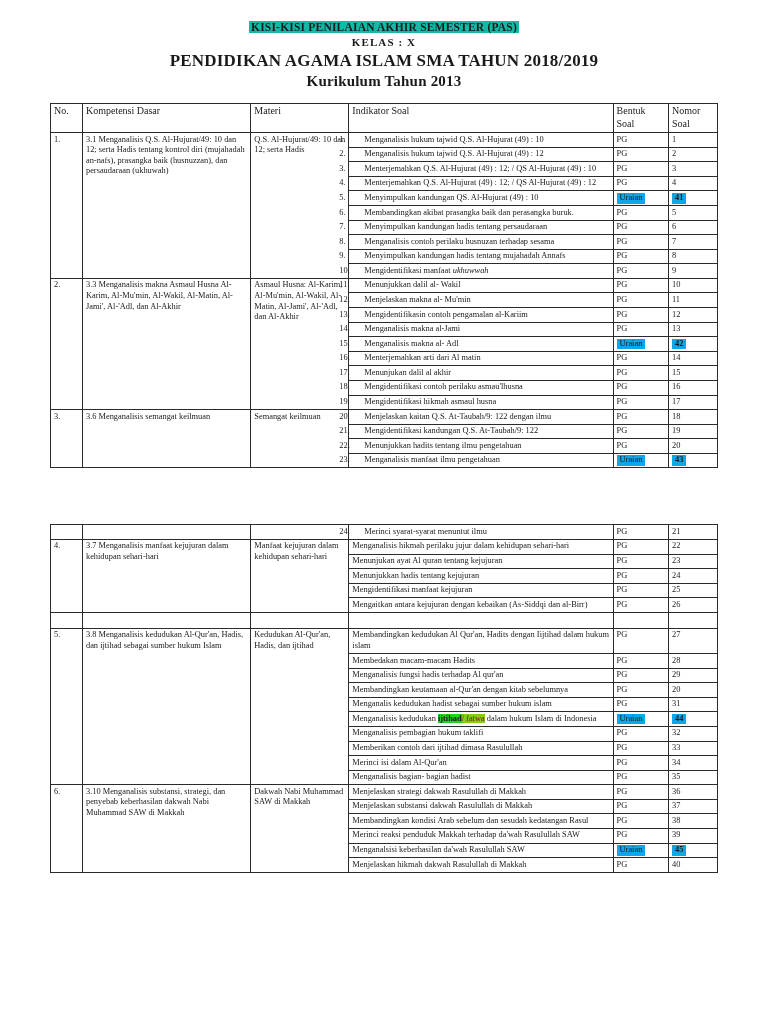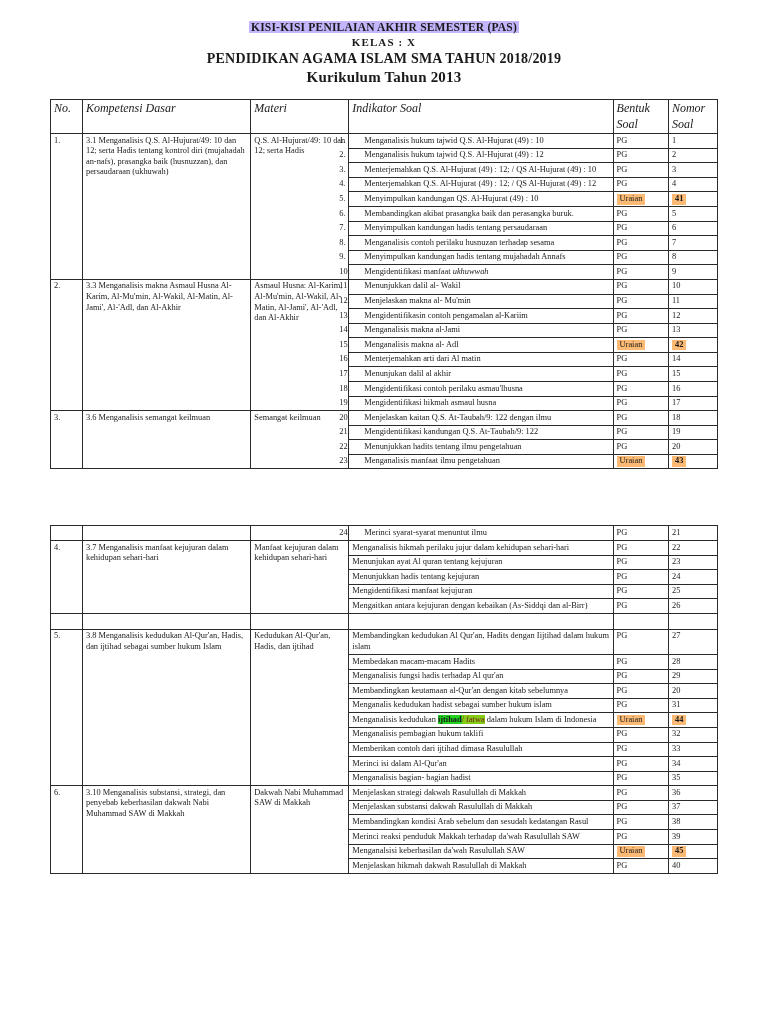--- a/index.html
+++ b/index.html
@@ -28,25 +28,25 @@
     padding-top: 20px;
   }
   .heading .line {
     font-size: 11.5px;
     font-weight: bold;
     letter-spacing: 0.2px;
     line-height: 1.32;
     white-space: nowrap;
   }
   .hl-cyan-title {
-    background: #c4b5fd;
+    background: #14b8a6;
     padding: 0 2px;
   }
   .heading .line.l2 { font-size: 11px; letter-spacing: 1.1px; }
-  .heading .line.l3 { font-size: 14px; }
+  .heading .line.l3 { font-size: 17px; }
   .heading .line.l4 { font-size: 15px; }
 
   
   table.kisi {
     border-collapse: collapse;
     table-layout: fixed;
     margin: 0 auto;
     width: 668px;
     font-size: 8.4px;
     line-height: 1.26;
@@ -58,22 +58,21 @@
     border: 1px solid #2b2b2b;
     padding: 1.5px 3px;
     vertical-align: top;
     text-align: left;
     font-weight: normal;
   }
   thead th {
     text-align: center;
     vertical-align: middle;
     padding: 4px 2px;
-    font-size: 12px;
-    font-style: italic;
+    font-size: 10px;
   }
 
   .c-no    { width: 30px;  text-align: left; }
   .c-kd    { width: 158px; }
   .c-mat   { width: 92px; }
   .c-ind   { width: 248px; }
   .c-bent  { width: 52px;  text-align: center; }
   .c-nom   { width: 46px;  text-align: center; }
 
   td.center { text-align: center; vertical-align: middle; }
@@ -88,21 +87,21 @@
     text-indent: -13px;
   }
   .ind-plain { display: block; }
 
   em.it { font-style: italic; }
   .hl-green { background: #22d21f; font-weight: bold; }
   .hl-red   { background: #84cc16; color: #7a1414; }
 
   td.hl-cell-cyan { background: transparent; }
   td.hl-cell-cyan > span {
-    background: #fdba74;
+    background: #0ea5e9;
     display: inline-block;
     padding: 0 3px;
     font-weight: bold;
   }
   td.c-bent.hl-cell-cyan > span { font-weight: normal; }
 
   .empty-row td { height: 12px; }
 </style>
 </head>
 <body>

